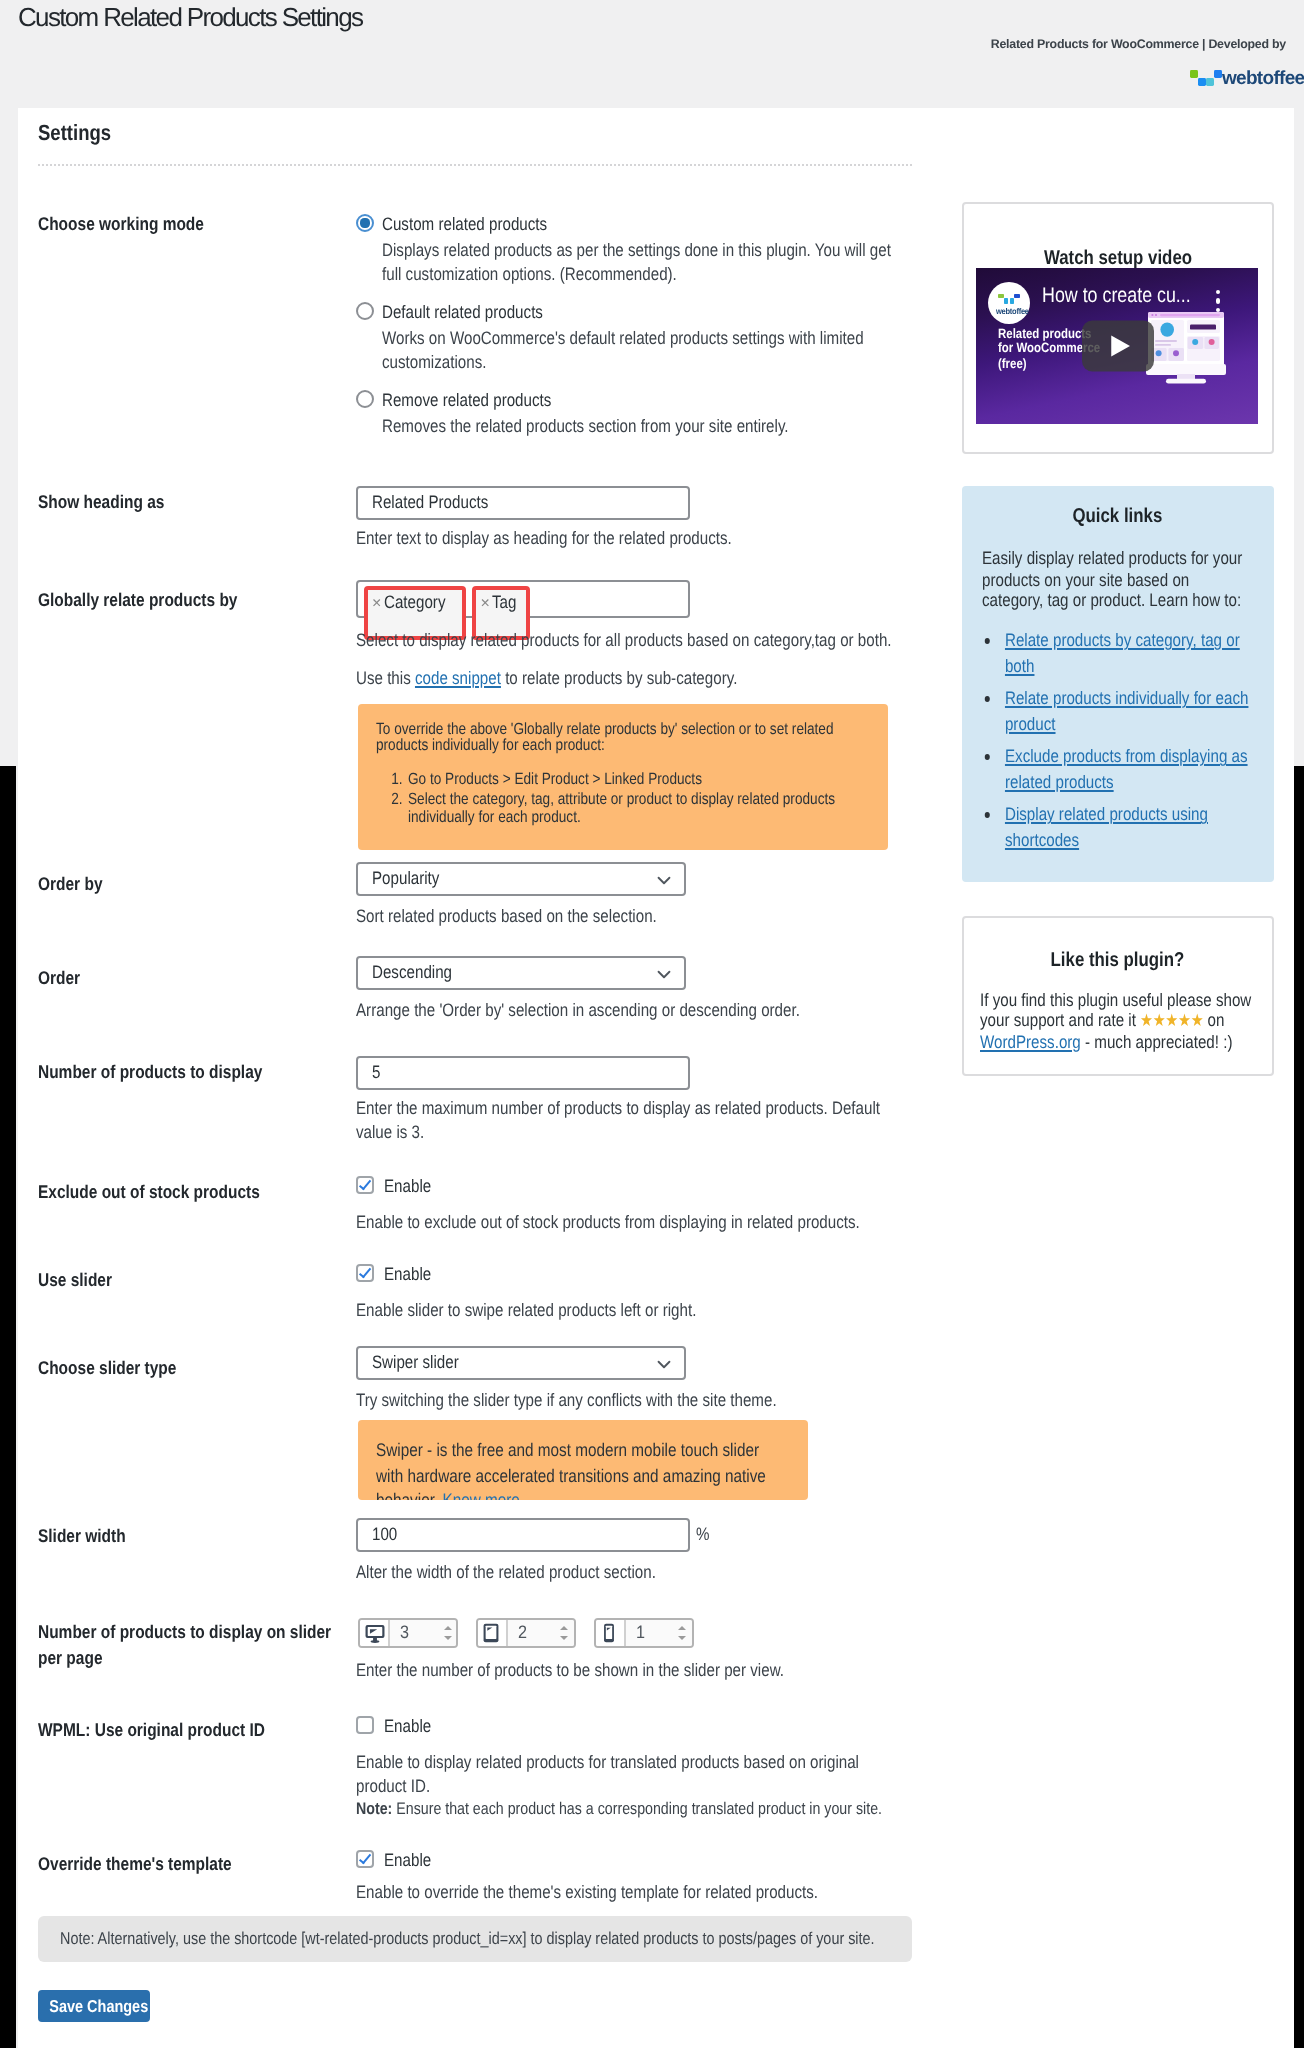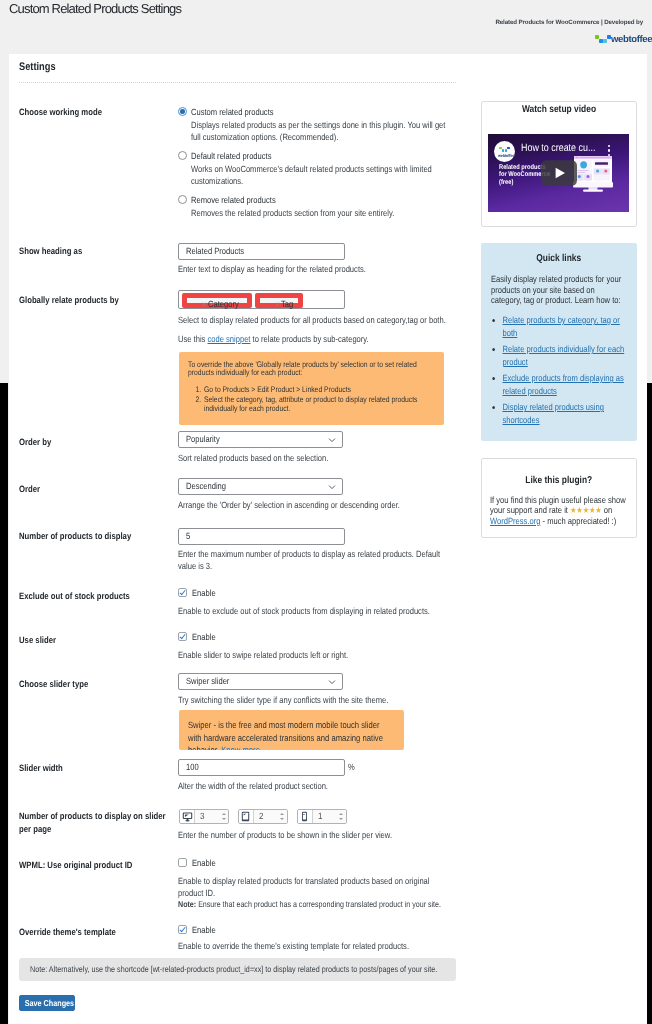--- a/index.html
+++ b/index.html
@@ -59,22 +59,22 @@
        transform:scaleX(.842) translateZ(0);transform-origin:left top;white-space:nowrap;}
   
   .sel{position:absolute;height:17px;border:1px solid #8c8f94;border-radius:2px;background:#fff;
        padding:0 0 0 7px;overflow:hidden;}
   .sel>span{display:inline-block;font-size:9px;color:#2c3338;line-height:15px;letter-spacing:0;
        transform:scaleX(.842) translateZ(0);transform-origin:left top;white-space:nowrap;}
   .sel .caret{position:absolute;right:6px;top:4px;width:8px;height:8px;}
 
   
   .s2{position:absolute;border:1px solid #8c8f94;border-radius:2px;background:#fff;height:19px;padding:2px 3px;}
-  .s2 .tag{display:inline-block;height:15px;line-height:12px;border:5px solid #ef4444;border-radius:2px;
-           background:#f5f5f5;color:#2c3338;font-size:9px;padding:0 3px 0 15px;margin-right:3px;vertical-align:top;
+  .s2 .tag{display:inline-block;height:27px;line-height:12px;border:2px solid #ef4444;border-radius:2px;
+           background:#f5f5f5;color:#2c3338;font-size:9px;padding:0 3px 0 2px;margin-right:3px;vertical-align:top;
            letter-spacing:0;white-space:nowrap;}
   .s2 .tag>span:last-child{display:inline-block;transform:scaleX(.842) translateZ(0);transform-origin:left top;}
   .s2 .tag .x{color:#888;margin-right:1px;font-size:8px;}
 
   
   .infobox{position:absolute;background:#fdba74;border-radius:2px;padding:7px 10px 8px 9px;overflow:hidden;}
   .infobox p{margin:0;font-size:8.1px;line-height:8.2px;color:#2c3338;letter-spacing:0;
        transform:scaleX(.842) translateZ(0);transform-origin:left top;width:118.8%;}
   .infobox ol{margin:7.5px 0 0 0;padding-left:18px;transform:scaleX(.842) translateZ(0);transform-origin:left top;width:118.8%;}
   .infobox ol li{font-size:8.1px;line-height:9.2px;color:#2c3338;margin:0 0 1px;letter-spacing:0;padding-left:1px;}
@@ -115,21 +115,21 @@
   #savebtn span{display:inline-block;color:#fff;font-size:8.6px;font-weight:700;line-height:14px;letter-spacing:0;
       transform:scaleX(.842) translateZ(0);transform-origin:center top;white-space:nowrap;}
 
   
   #side{position:absolute;left:-9px;top:-54px;width:652px;height:1024px;}
   .card{position:absolute;background:#fff;border:1px solid #dcdcde;border-radius:2px;}
   .card-title{font-size:10px;font-weight:700;color:#1d2327;text-align:center;letter-spacing:0;line-height:12px;}
   .card-title>i{display:inline-block;font-style:normal;transform:scaleX(.842) translateZ(0);transform-origin:center top;}
 
   #video-card{left:481px;top:101px;width:156px;height:126px;}
-  #video-card-title{position:absolute;left:0;right:0;top:2px;text-align:center;}
+  #video-card-title{position:absolute;left:0;right:0;top:22px;text-align:center;}
   #video-thumb{position:absolute;left:6px;top:32px;width:141px;height:78px;
       background:linear-gradient(168deg,#200b38 0%,#2b1050 22%,#3d177a 45%,#5a28a0 70%,#6c36ad 100%);overflow:hidden;}
   #vt-logo{position:absolute;left:6px;top:7px;width:21px;height:21px;border-radius:50%;background:#fff;}
   #vt-logo .sq{position:absolute;width:2.6px;height:2.6px;border-radius:.4px;}
   #vt-logo .g{left:5.2px;top:5.6px;background:#8cc63e;}
   #vt-logo .b1{left:7.6px;top:8px;background:#29a9e1;}
   #vt-logo .t{left:10.6px;top:8px;background:#29a9e1;}
   #vt-logo .b2{left:13px;top:5.6px;background:#1f4fd0;}
   #vt-logo .vt-wt{position:absolute;left:4px;top:11.5px;font-size:4.2px;font-weight:700;color:#1d4878;
       letter-spacing:-0.15px;line-height:5px;transform:scaleX(.9) translateZ(0);transform-origin:left top;}

